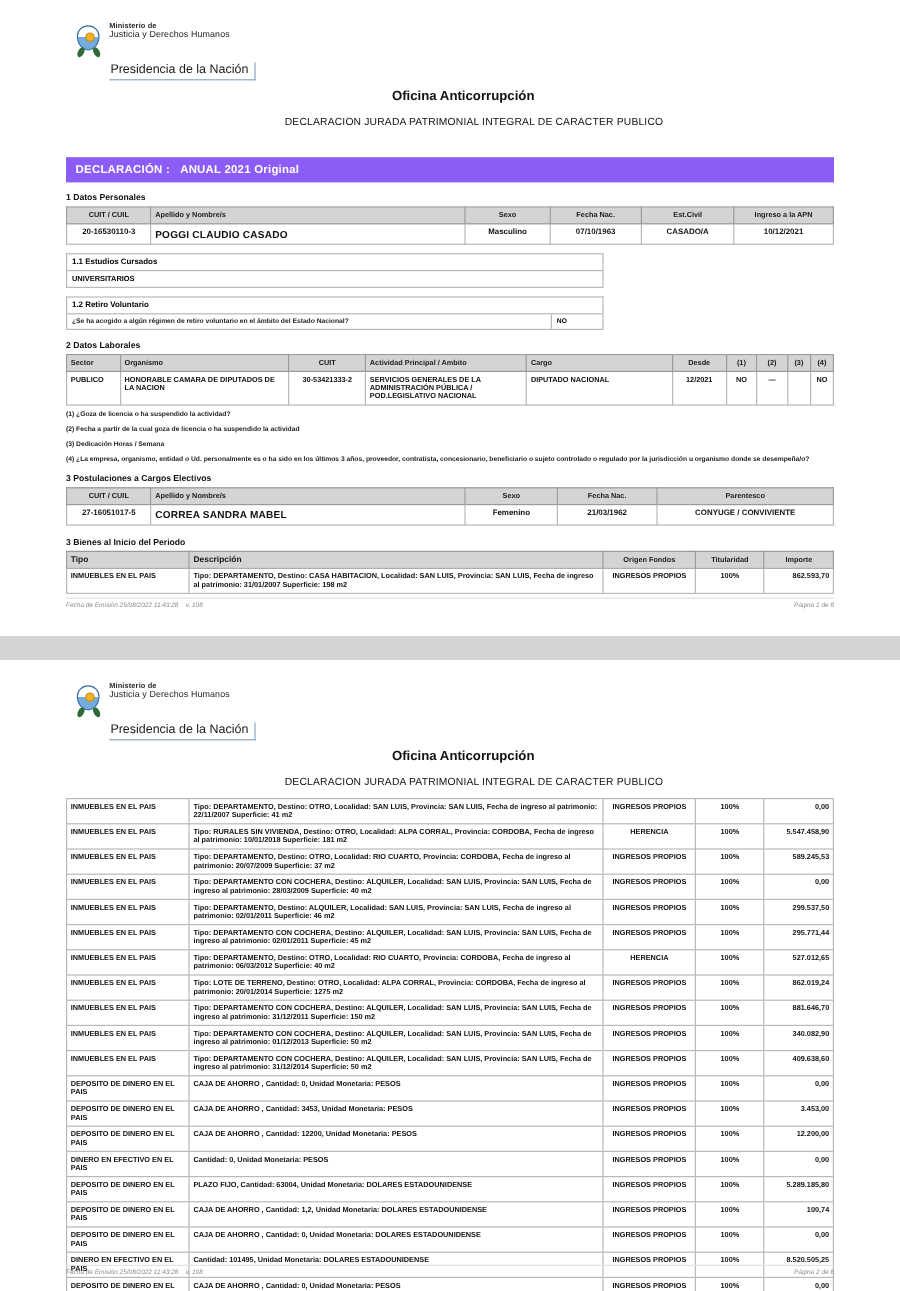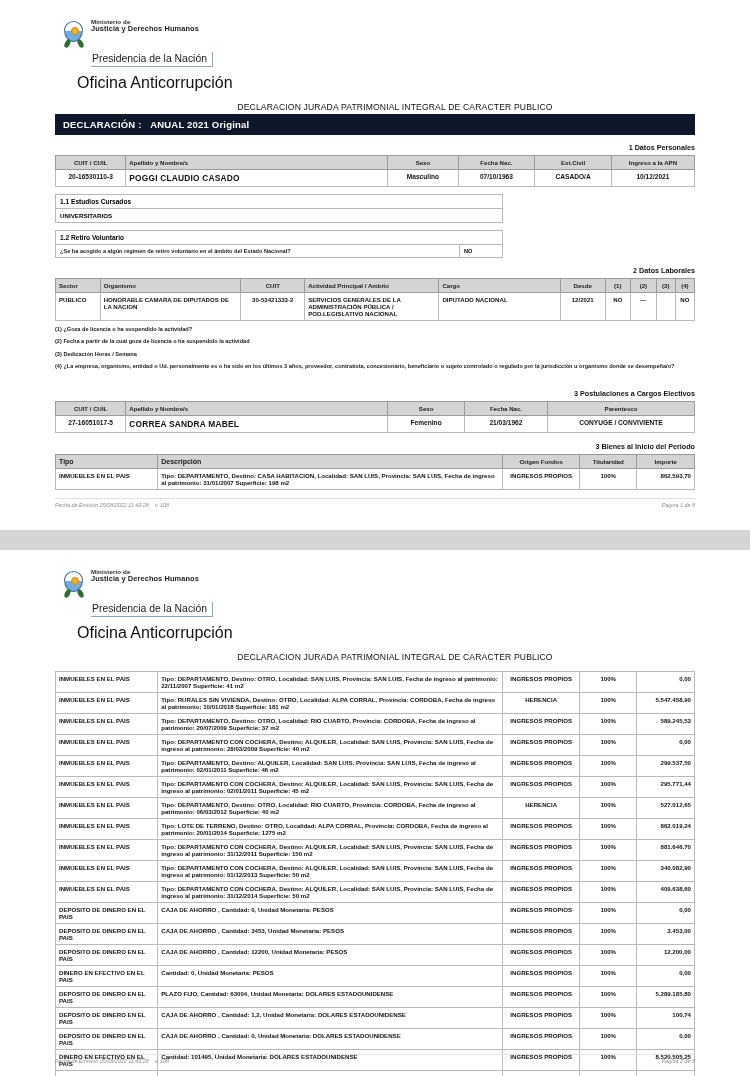--- a/index.html
+++ b/index.html
@@ -15,32 +15,32 @@
   .brandrow{display:flex;align-items:flex-start;gap:6px;margin-left:8px;}
   .shield{width:22px;height:28px;position:relative;flex:none;margin-top:1px;}
   .shield .el{position:absolute;left:1px;top:2px;width:19px;height:21px;border-radius:50% 50% 50% 50%/44% 44% 56% 56%;
       background:linear-gradient(#ffffff 0 46%, #74acdf 46% 100%);border:1.2px solid #3b6ea5;box-sizing:border-box;}
   .shield .sun{position:absolute;left:7.5px;top:8px;width:6px;height:6px;border-radius:50%;background:#f0b323;border:.8px solid #c98d17;}
   .shield .lb{position:absolute;width:5px;height:9px;background:#2f6b35;border-radius:50%;top:20px;}
   .shield .lb.l{left:2px;transform:rotate(28deg);}
   .shield .lb.r{left:15px;transform:rotate(-28deg);}
   .brandtxt{line-height:1.18;}
   .brandtxt .l1{font-size:6.2px;font-weight:bold;color:#2b2b2b;letter-spacing:.1px;}
-  .brandtxt .l2{font-size:7.4px;font-weight:bold;color:#1d1d1d;letter-spacing:.1px;}
+  .brandtxt .l2{font-size:7.4px;font-weight:normal;color:#1d1d1d;letter-spacing:.1px;}
   .brandtxt .l3{font-size:10.4px;color:#1a1a1a;border-bottom:1.3px solid #8aa7c0;border-right:1.3px solid #8aa7c0;
       display:inline-block;padding:1px 5px 1px 1px;margin-top:18px;}
-  .oficina{font-size:16px;font-weight:normal;color:#111;margin:7px 0 0 22px;}
+  .oficina{font-size:11px;font-weight:bold;color:#111;margin:7px 0 0 22px;text-align:center;}
   .doctitle{font-size:8.6px;font-weight:normal;color:#111;text-align:center;letter-spacing:.15px;margin-top:10px;padding-left:40px;}
 
   
-  .decbar{margin-top:2px;background:#0f172a;color:#fff;font-size:9.5px;font-weight:bold;padding:5px 8px;letter-spacing:.2px;}
+  .decbar{margin-top:25px;background:#8b5cf6;color:#fff;font-size:9.5px;font-weight:bold;padding:5px 8px;letter-spacing:.2px;}
   .decbar .val{font-weight:bold;}
 
   
-  .sect{font-size:7.2px;font-weight:bold;color:#111;margin:8px 0 3px 0;text-align:right;}
+  .sect{font-size:7.2px;font-weight:bold;color:#111;margin:8px 0 3px 0;}
 
   
   table{border-collapse:collapse;width:100%;table-layout:fixed;}
   th{background:#d4d4d4;border:1px solid #9a9a9a;font-size:6.1px;font-weight:bold;color:#1a1a1a;padding:3px 3px;text-align:left;}
   th.c{text-align:center;}
   td{border:1px solid #b9b9b9;font-size:6.1px;color:#111;padding:3px 3px;vertical-align:top;background:#fff;}
   td.c{text-align:center;}
   td.r{text-align:right;}
   td.b{font-weight:bold;}
   td.big{font-size:8.4px;font-weight:bold;letter-spacing:.2px;}
@@ -174,21 +174,21 @@
         <td class="c b">NO</td>
       </tr>
     </tbody>
       </table>
 
     <div class="note">(1) ¿Goza de licencia o ha suspendido la actividad?</div>
     <div class="note">(2) Fecha a partir de la cual goza de licencia o ha suspendido la actividad</div>
     <div class="note">(3) Dedicación Horas / Semana</div>
     <div class="note">(4) ¿La empresa, organismo, entidad o Ud. personalmente es o ha sido en los últimos 3 años, proveedor, contratista, concesionario, beneficiario o sujeto controlado o regulado por la jurisdicción u organismo donde se desempeña/o?</div>
 
-    <div class="sect" style="margin-top:19px;">3 Postulaciones a Cargos Electivos</div>
+    <div class="sect" style="margin-top:7px;">3 Postulaciones a Cargos Electivos</div>
 
     <table>
       <colgroup>
           <col style="width:11%">
           <col style="width:41%">
           <col style="width:12%">
           <col style="width:13%">
           <col style="width:23%">
         </colgroup>
       <tbody>

